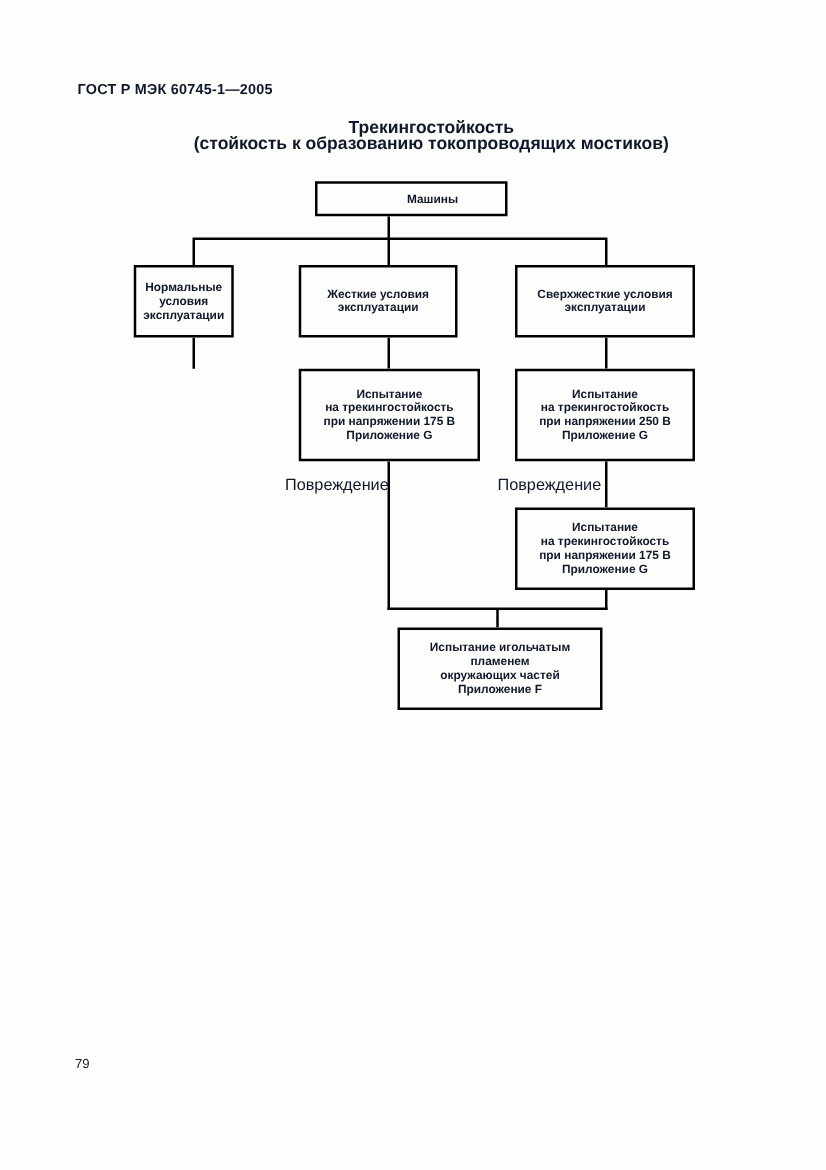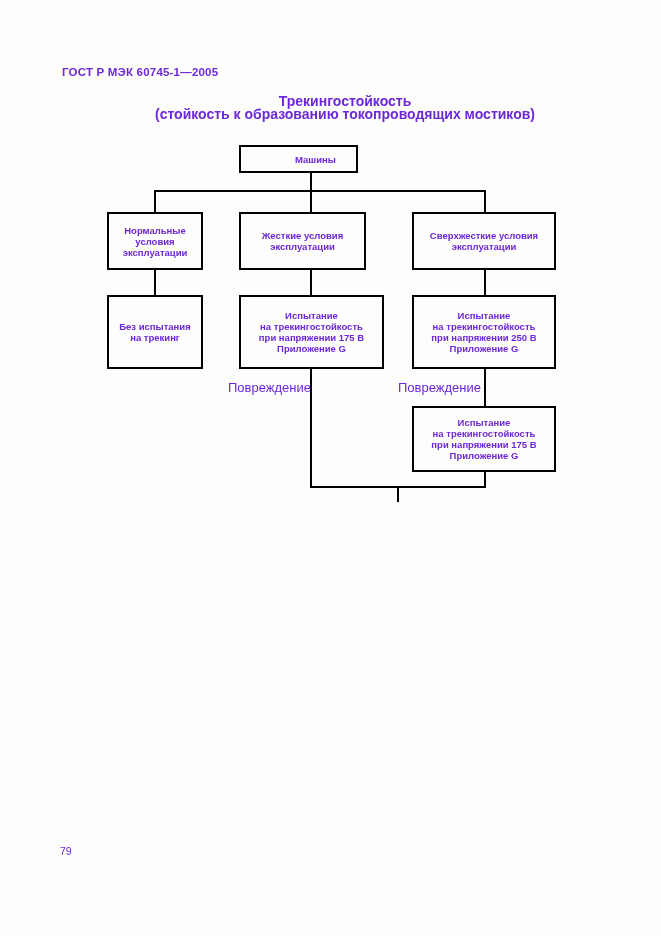--- a/index.html
+++ b/index.html
@@ -4,21 +4,21 @@
 <style>
   * { margin: 0; padding: 0; box-sizing: border-box; }
   html, body { background: #e8e8e8; }
   body { font-family: "Liberation Sans", sans-serif; }
 
   .page {
     position: relative;
     width: 661px;
     height: 936px;
     background: #fdfdfb;
-    color: #6d28d9;
+    color: #0f172a;
     overflow: hidden;
     margin: 0 auto;
   }
 
   .doc-header {
     position: absolute;
     left: 62px;
     top: 66px;
     font-size: 11.5px;
     font-weight: bold;
@@ -67,22 +67,22 @@
 
   .page-number {
     position: absolute;
     left: 60px;
     top: 845px;
     font-size: 10.5px;
     font-weight: normal;
   }
 
   
-  #box-machines            { left: 239px; top: 145px; width: 119px; height: 28px; padding-left: 36px; }
-  #box-normal              { left: 107px; top: 212px; width: 96px;  height: 58px; }
+  #box-machines            { left: 252px; top: 145px; width: 154px; height: 28px; padding-left: 36px; }
+  #box-normal              { left: 107px; top: 212px; width: 80px;  height: 58px; }
   #box-harsh               { left: 239px; top: 212px; width: 127px; height: 58px; }
   #box-extra-harsh         { left: 412px; top: 212px; width: 144px; height: 58px; }
   #box-no-test             { left: 107px; top: 295px; width: 96px;  height: 74px; }
   #box-test-175            { left: 239px; top: 295px; width: 145px; height: 74px; }
   #box-test-250            { left: 412px; top: 295px; width: 144px; height: 74px; }
   #box-test-175-damage     { left: 412px; top: 406px; width: 144px; height: 66px; }
   #box-needle-flame        { left: 318px; top: 502px; width: 164px; height: 66px; }
 
   
   #ln-root-down        { left: 310px; top: 173px; width: 2px;   height: 39px; }
@@ -129,38 +129,40 @@
   <div class="box" id="box-normal">Нормальные
 условия
 эксплуатации</div>
 
   <div class="box" id="box-harsh">Жесткие условия
 эксплуатации</div>
 
   <div class="box" id="box-extra-harsh">Сверхжесткие условия
 эксплуатации</div>
 
-  <div class="box" id="box-no-test">Без испытания
-на трекинг</div>
 
   <div class="box" id="box-test-175">Испытание
 на трекингостойкость
 при напряжении 175 В
 Приложение G</div>
 
   <div class="box" id="box-test-250">Испытание
 на трекингостойкость
 при напряжении 250 В
 Приложение G</div>
 
   <div class="box" id="box-test-175-damage">Испытание
 на трекингостойкость
 при напряжении 175 В
 Приложение G</div>
 
+  <div class="box" id="box-needle-flame">Испытание игольчатым
+пламенем
+окружающих частей
+Приложение F</div>
 
   <div class="edge-label" id="label-damage-left">Повреждение</div>
 
   <div class="edge-label" id="label-damage-right">Повреждение</div>
 
   <div class="page-number">79</div>
 
 </div>
 
 </body></html>

